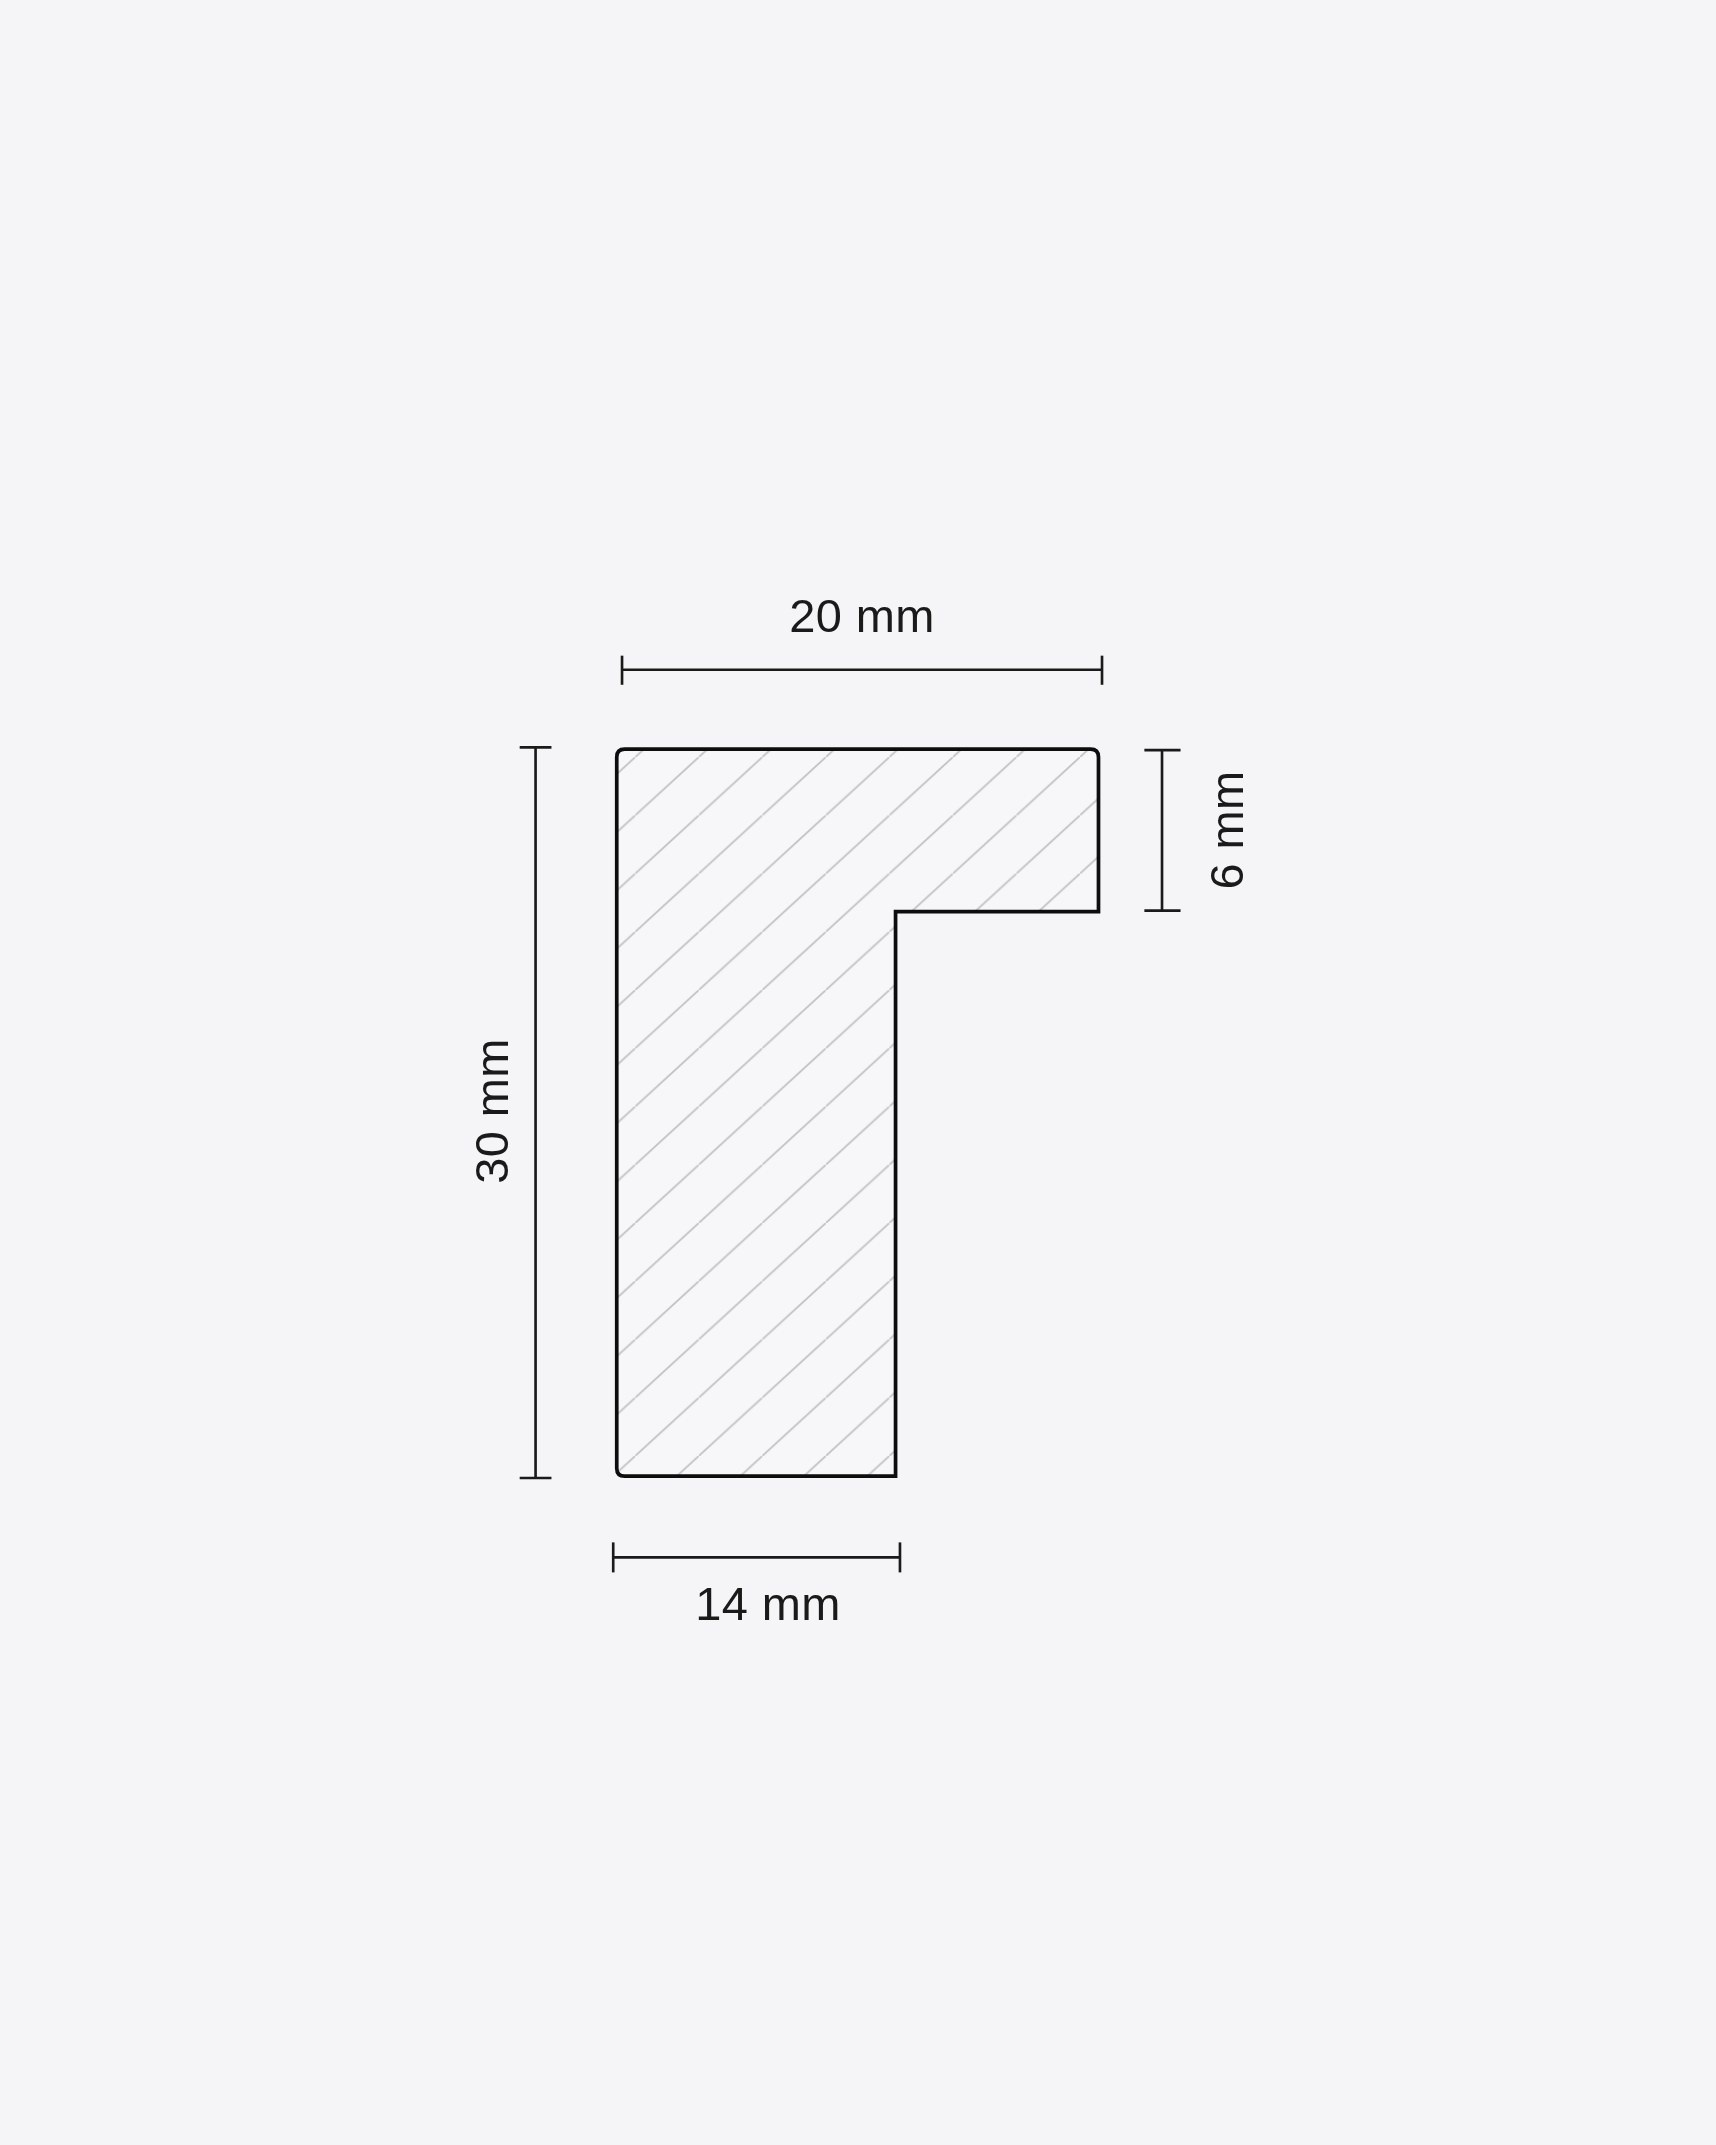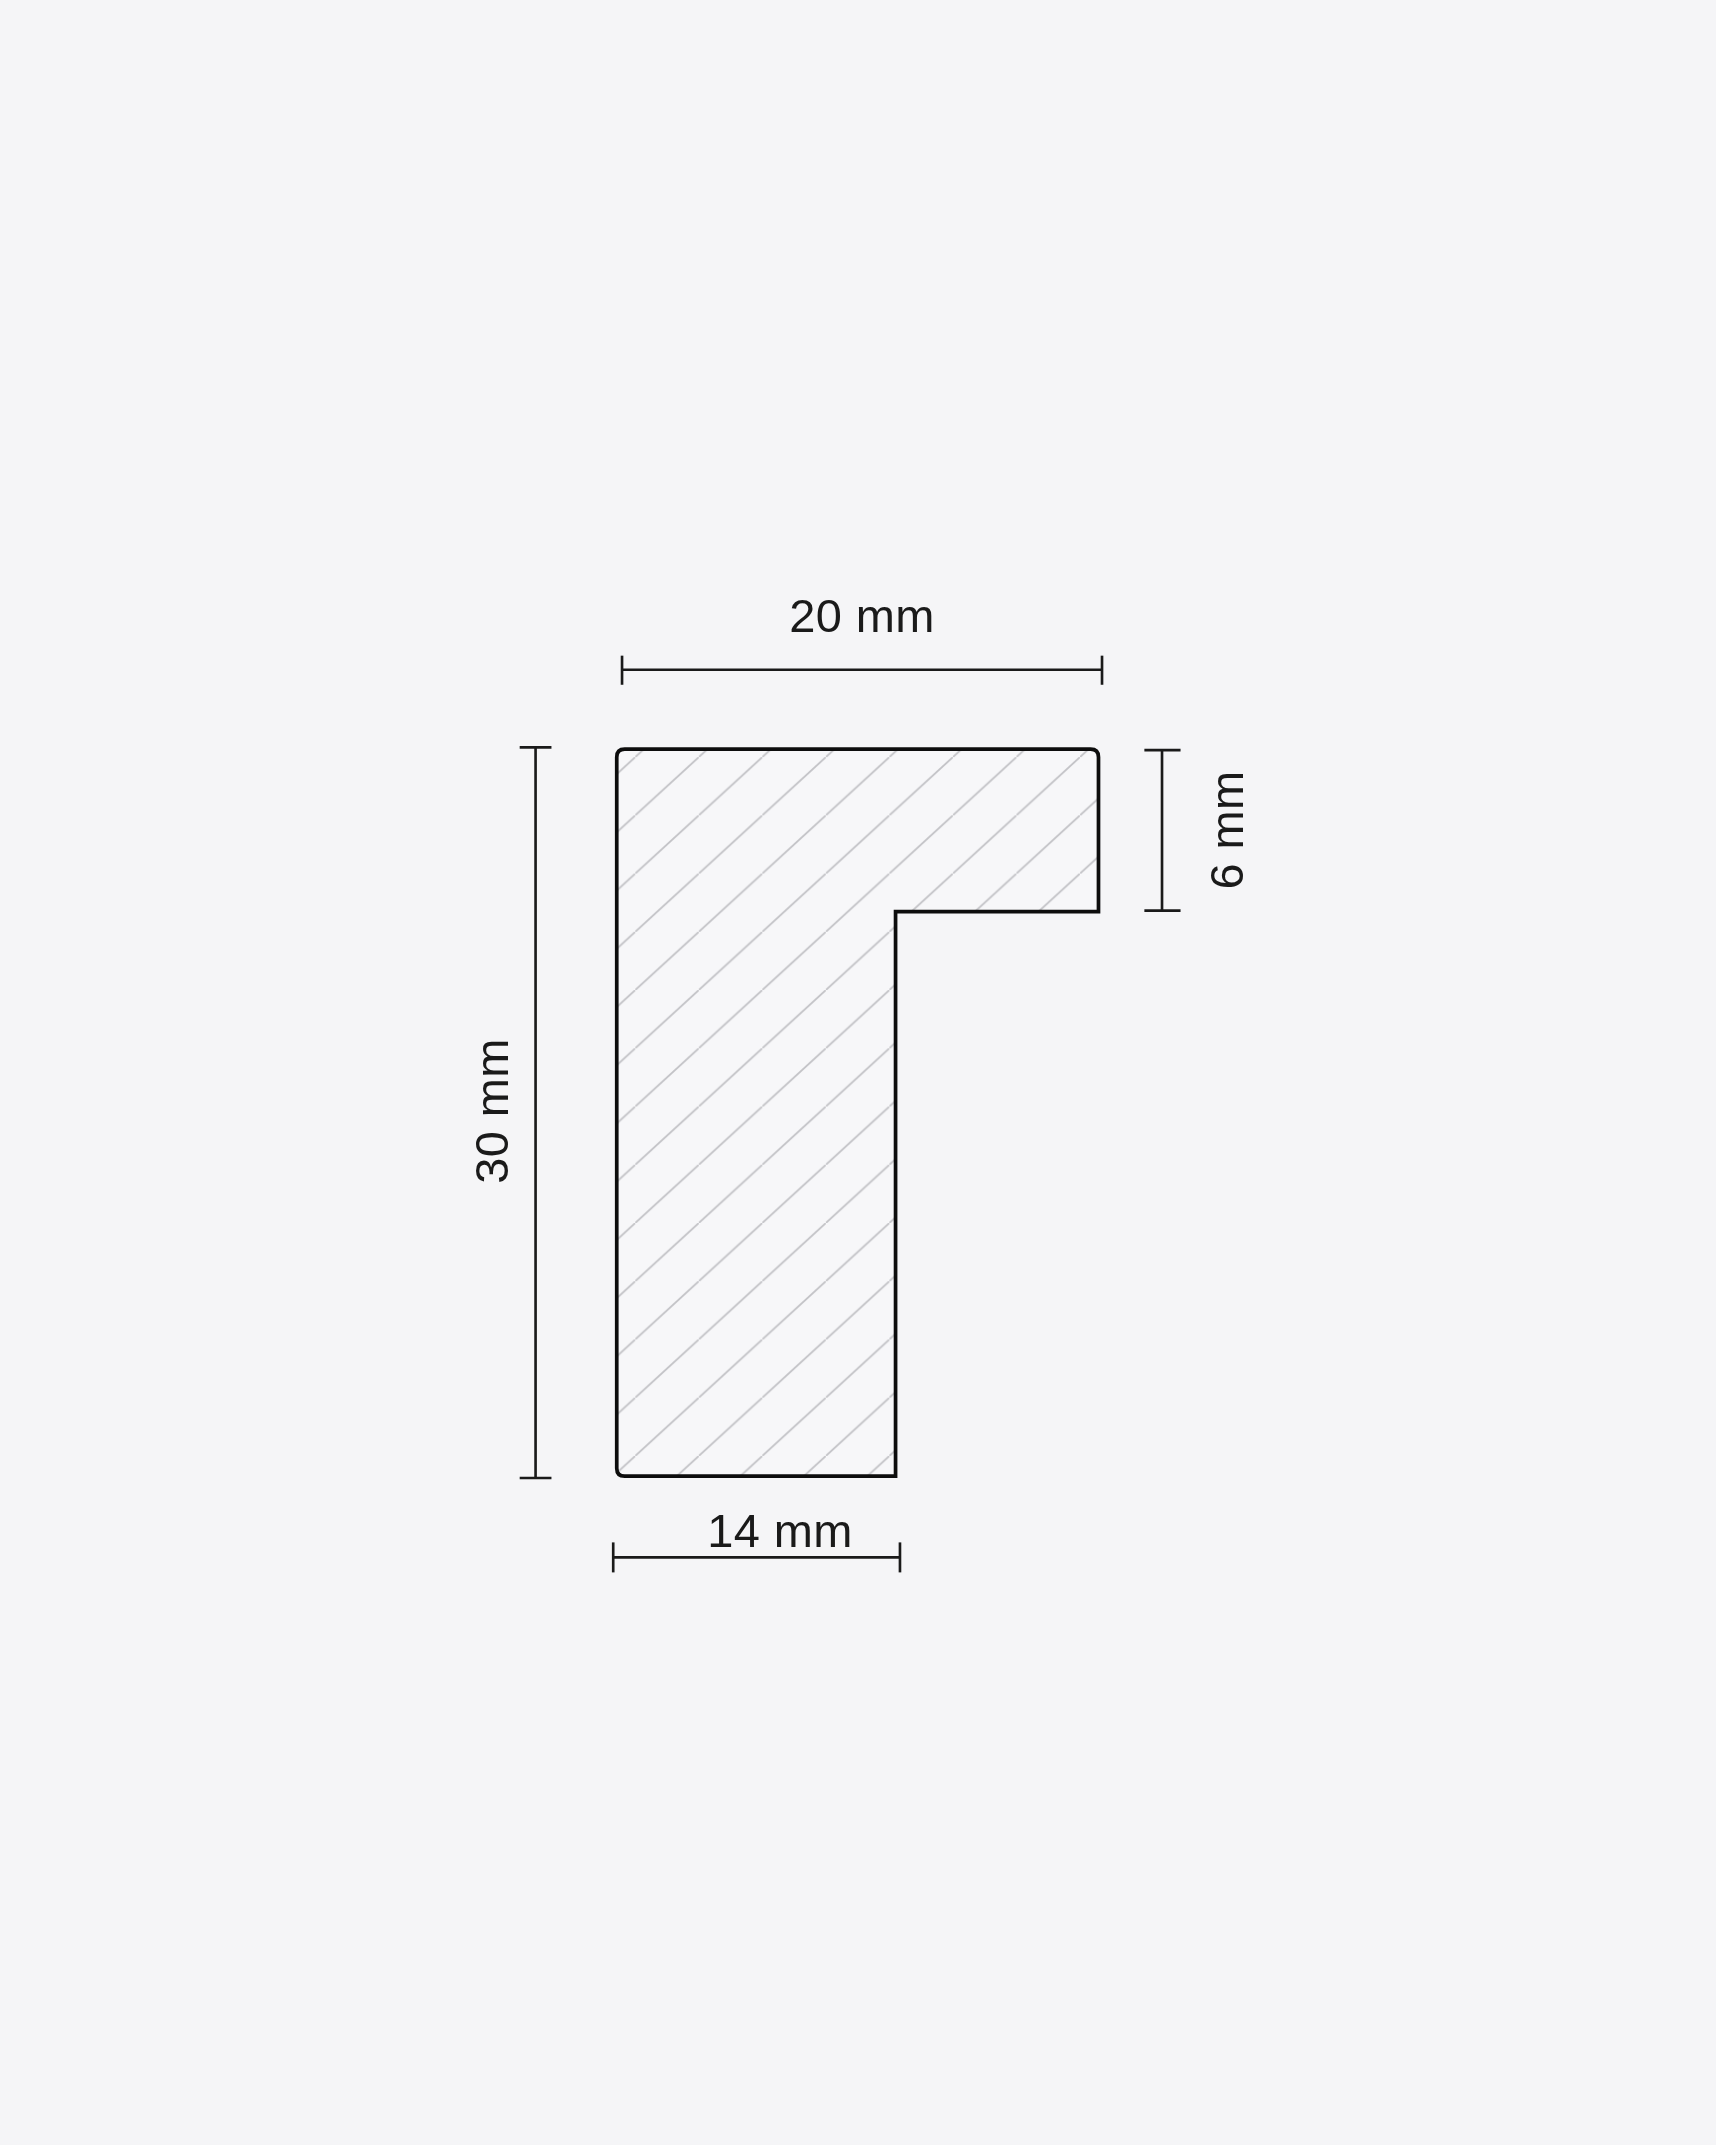--- a/index.html
+++ b/index.html
@@ -87,16 +87,16 @@
       <line x1="1020" y1="1748" x2="1020" y2="1782"></line>
     </g>
   </svg>
 
   <div class="dim-label" style="left:862px; top:615px;">20 mm</div>
 
   <div class="dim-label rot" style="left:491px; top:1111px;">30 mm</div>
 
   <div class="dim-label rot" style="left:1226px; top:830px;">6 mm</div>
 
-  <div class="dim-label" style="left:768px; top:1530px;margin-left:12px;">14 mm</div>
+  <div class="dim-label" style="left:768px; top:1603px;">14 mm</div>
 
 </div>
 
 
 </body></html>

